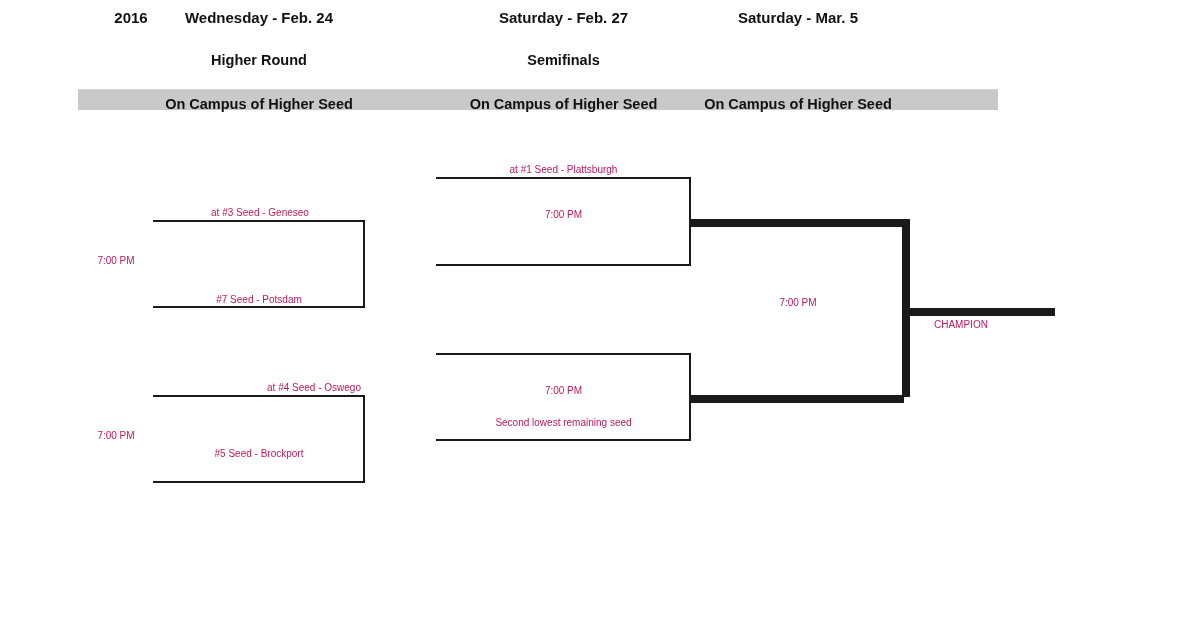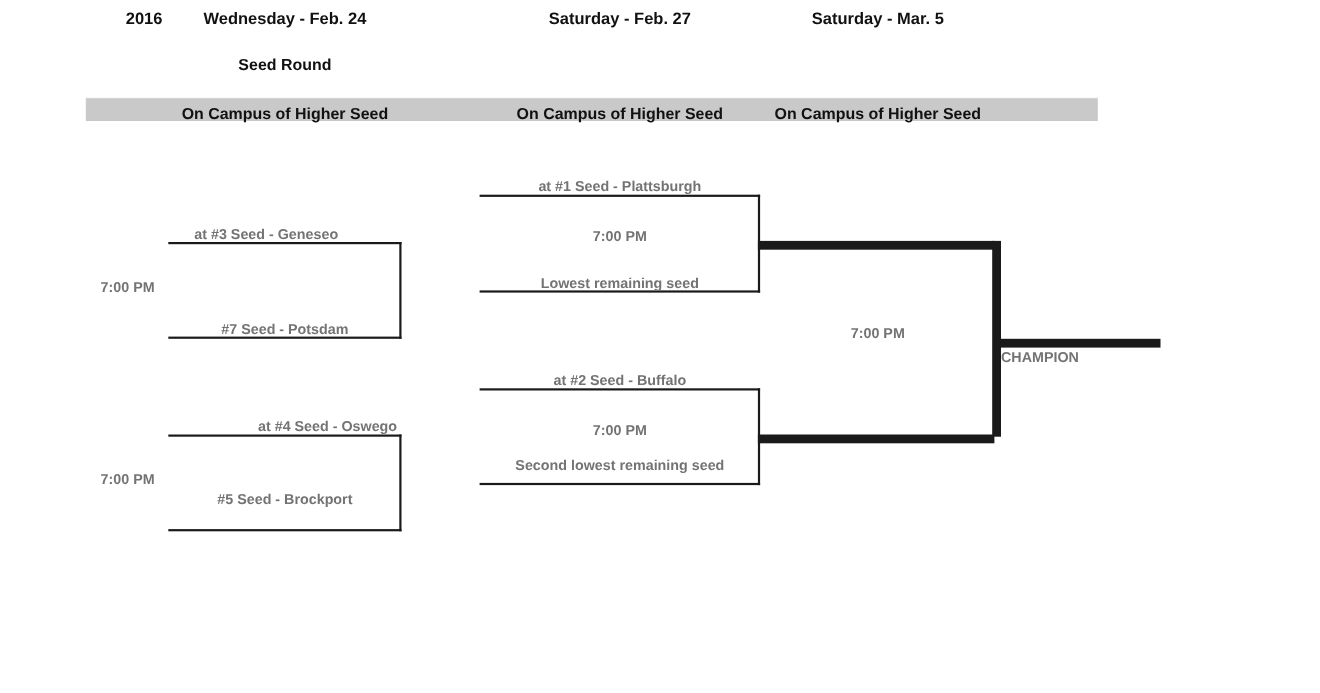--- a/index.html
+++ b/index.html
@@ -8,81 +8,79 @@
     position: relative;
     width: 1200px;
     height: 630px;
     background: #ffffff;
     overflow: hidden;
     font-family: "Liberation Sans", "DejaVu Sans", sans-serif;
     color: #1a1a1a;
   }
   .abs { position: absolute; }
   .txt {
-    font-size: 13px;
+    font-size: 10px;
     line-height: 17px;
     text-align: center;
-    color: #737373;
+    color: #be185d;
     white-space: nowrap;
-    font-weight: bold;
   }
   .txt-b {
     font-weight: bold;
     font-size: 15px;
     line-height: 16px;
     text-align: center;
     color: #111111;
     white-space: nowrap;
   }
   .banner {
     background: #c9c9c9;
     border-top: 1px solid #d6d6d6;
   }
   .match {
     border-top: 2px solid #1a1a1a;
     border-right: 2px solid #1a1a1a;
     border-bottom: 2px solid #1a1a1a;
   }
   .hline { background: #1a1a1a; height: 2px; }
   .vline { background: #1a1a1a; width: 2px; }
-  .left-align { text-align: left; }
+  .left-align { text-align: left; margin-left: 24px; }
 </style>
 </head>
 <body>
 
 <div class="page">
 
   <div class="abs txt-b" style="left:93px; top:-2px; width:60px;">2016</div>
   <div class="abs txt-b" style="left:145px; top:-2px; width:212px;">Wednesday - Feb. 24</div>
   <div class="abs txt-b" style="left:428px; top:-2px; width:255px;">Saturday - Feb. 27</div>
   <div class="abs txt-b" style="left:683px; top:-2px; width:214px;">Saturday - Mar. 5</div>
 
-  <div class="abs txt-b" style="left:145px; top:40px; width:212px; font-size:14.5px;">Seed Round</div>
+  <div class="abs txt-b" style="left:145px; top:40px; width:212px; font-size:14.5px;">Higher Round</div>
+  <div class="abs txt-b" style="left:428px; top:40px; width:255px; font-size:14.5px;">Semifinals</div>
 
   <div class="abs banner" style="left:70px; top:81px; width:920px; height:21px;"></div>
   <div class="abs txt-b" style="left:145px; top:84px; width:212px; font-size:14.5px;">On Campus of Higher Seed</div>
   <div class="abs txt-b" style="left:428px; top:84px; width:255px; font-size:14.5px;">On Campus of Higher Seed</div>
   <div class="abs txt-b" style="left:683px; top:84px; width:214px; font-size:14.5px;">On Campus of Higher Seed</div>
 
-  <div class="abs txt" style="left:128px; top:192px; width:212px;">at #3 Seed - Geneseo</div>
+  <div class="abs txt" style="left:146px; top:192px; width:212px;">at #3 Seed - Geneseo</div>
   <div class="abs match" style="left:145px; top:212px; width:212px; height:88px;"></div>
   <div class="abs txt" style="left:63px; top:240px; width:90px;">7:00 PM</div>
   <div class="abs txt" style="left:145px; top:279px; width:212px;">#7 Seed - Potsdam</div>
 
   <div class="abs txt" style="left:145px; top:367px; width:212px;text-align:right;">at #4 Seed - Oswego</div>
   <div class="abs match" style="left:145px; top:387px; width:212px; height:88px;"></div>
   <div class="abs txt" style="left:63px; top:415px; width:90px;">7:00 PM</div>
   <div class="abs txt" style="left:145px; top:433px; width:212px;">#5 Seed - Brockport</div>
 
   <div class="abs txt" style="left:428px; top:149px; width:255px;">at #1 Seed - Plattsburgh</div>
   <div class="abs match" style="left:428px; top:169px; width:255px; height:89px;"></div>
   <div class="abs txt" style="left:428px; top:194px; width:255px;">7:00 PM</div>
-  <div class="abs txt" style="left:428px; top:237px; width:255px;">Lowest remaining seed</div>
 
-  <div class="abs txt" style="left:428px; top:325px; width:255px;">at #2 Seed - Buffalo</div>
   <div class="abs match" style="left:428px; top:345px; width:255px; height:88px;"></div>
   <div class="abs txt" style="left:428px; top:370px; width:255px;">7:00 PM</div>
   <div class="abs txt" style="left:428px; top:402px; width:255px;">Second lowest remaining seed</div>
 
   <div class="abs hline" style="left:681px; top:211px; width:215px;"></div>
   <div class="abs hline" style="left:681px; top:387px; width:215px;"></div>
   <div class="abs vline" style="left:894px; top:211px; height:178px;"></div>
   <div class="abs txt" style="left:683px; top:282px; width:214px;">7:00 PM</div>
   <div class="abs hline" style="left:896px; top:300px; width:151px;"></div>
   <div class="abs txt left-align" style="left:898px; top:304px; width:155px;">CHAMPION</div>

